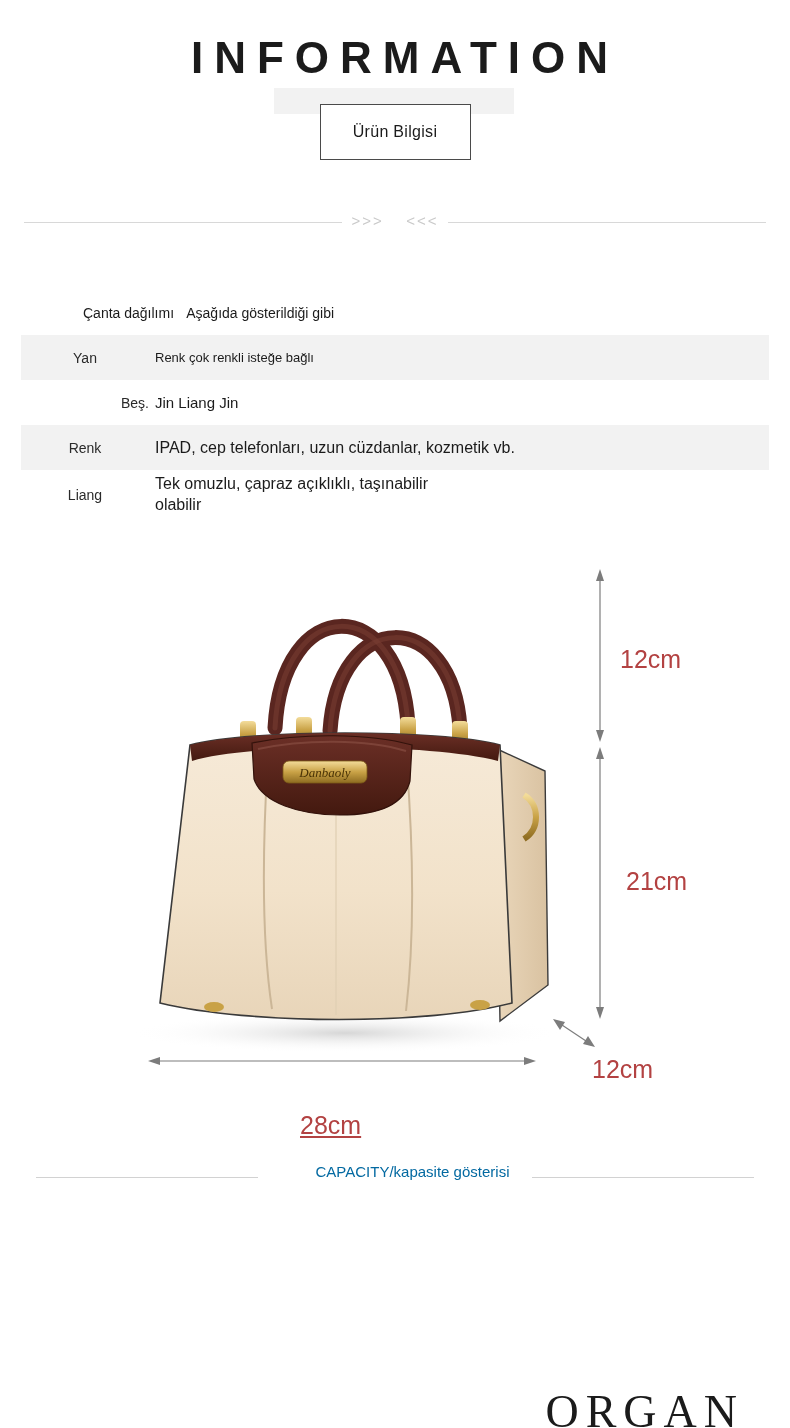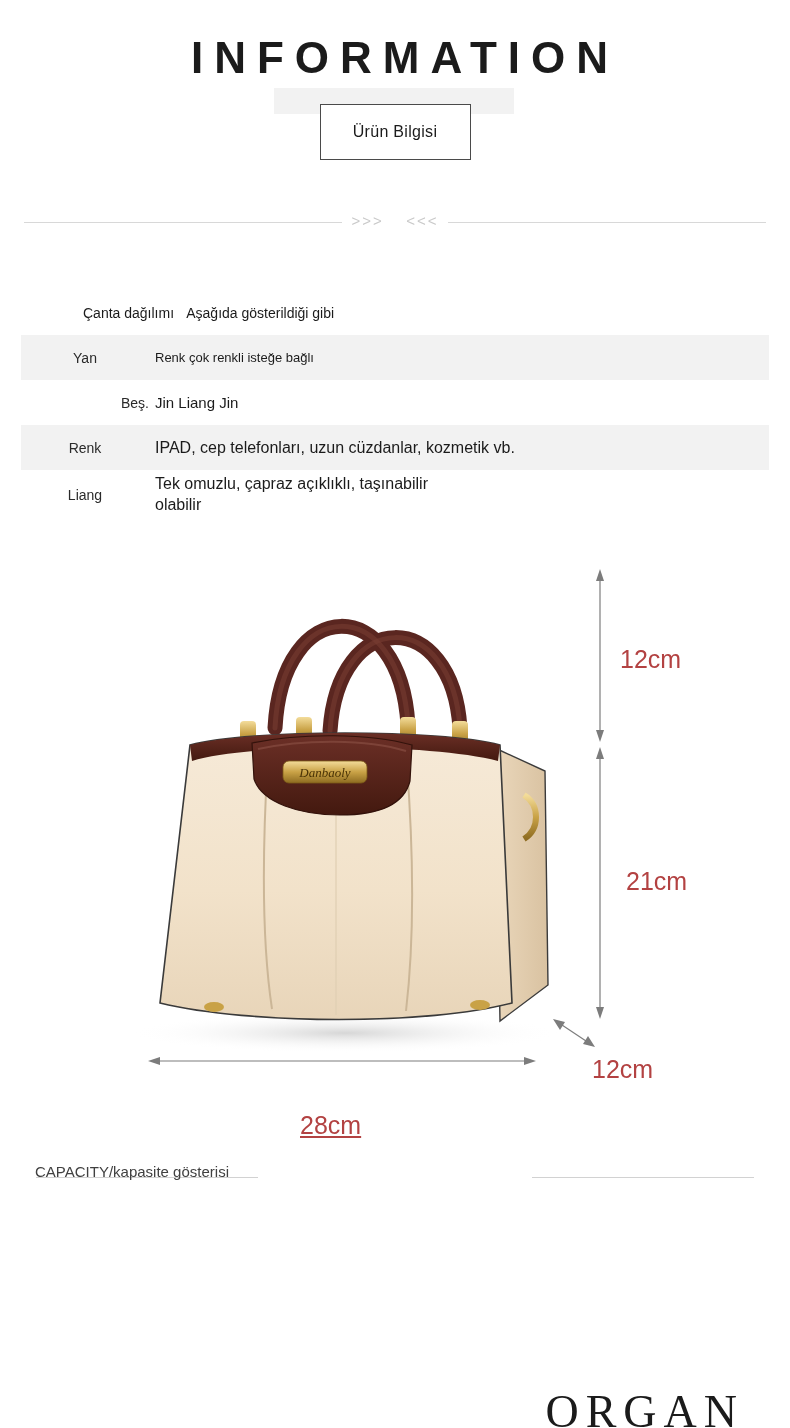--- a/index.html
+++ b/index.html
@@ -144,23 +144,23 @@
     top: 20px;
     height: 1px;
     background: #d2d2d2;
   }
   .capacity .cline.l { left: 36px; width: 222px; }
   .capacity .cline.r { right: 36px; width: 222px; }
   .capacity .ctext {
     position: absolute;
     left: 0; right: 0;
     top: 6px;
-    text-align: left;
+    text-align: center;
     font-size: 15px;
-    color: #404040;
+    color: #0369a1;
     padding-left: 35px;
   }
 
   
   .brand {
     position: absolute;
     right: 46px;
     bottom: -10px;
     font-family: "Liberation Serif", serif;
     font-size: 46px;

